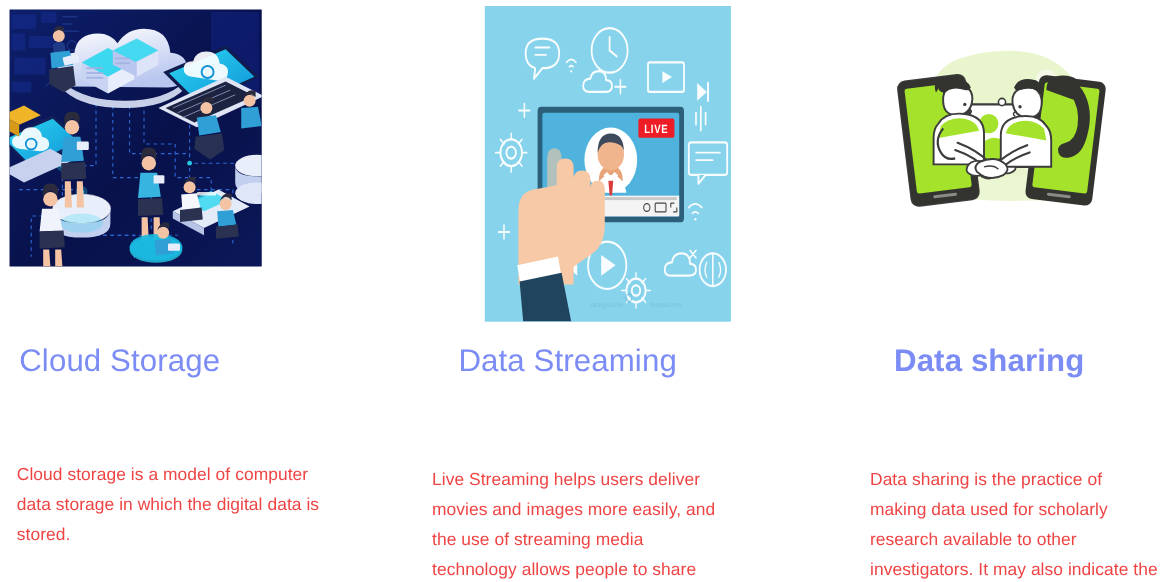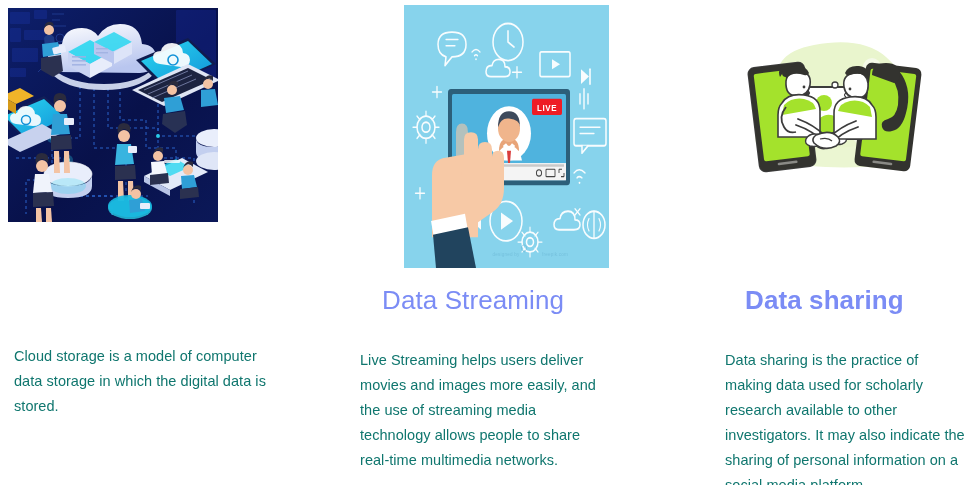--- a/index.html
+++ b/index.html
@@ -33,23 +33,24 @@
     white-space:nowrap;
     line-height:1;
   }
   .h1{left:16px;top:287px;}
   .h2{left:42px;top:287px;}
   .h3{left:55px;top:287px;font-weight:bold;}
 
   .body-text{
     position:absolute;
     font-size:14.5px;
-    color:#0f766e;
+    color:#ef4444;
     line-height:25px;
     letter-spacing:0.05px;
+    margin-top:40px;
   }
   .b1{left:14px;top:344px;width:260px;}
   .b2{left:20px;top:348px;width:250px;}
   .b3{left:35px;top:348px;width:240px;}
 
   
   .ill1{width:100%;height:100%;display:block;background:#0a1855;}
 
   
   .ill2{width:100%;height:100%;display:block;background:#87d3ec;}
@@ -269,20 +270,21 @@
           <path d="M193 82 l14 -1 l3 16 l-17 2z" fill="#2f9fd6"></path>
         </g>
 
         <g>
           <path d="M-6 88 l18 -8 l14 8 l-18 8 z" fill="#f0b429"></path>
           <path d="M-6 88 v10 l14 8 v-10z" fill="#d69a18"></path>
         </g>
       </svg>
     </div>
 
+    <div class="heading h1">Cloud Storage</div>
     <div class="body-text b1">Cloud storage is a model of computer data storage in which the digital data is stored.</div>
   </div>
 
   <div class="col col-2">
 
     <div class="media media-2">
       <svg class="ill2" viewBox="0 0 205 213" preserveAspectRatio="none">
         <rect width="205" height="213" fill="#87d3ec"></rect>
 
         <g stroke="#ffffff" stroke-width="1.5" fill="none" stroke-linecap="round" stroke-linejoin="round" opacity="0.95">

